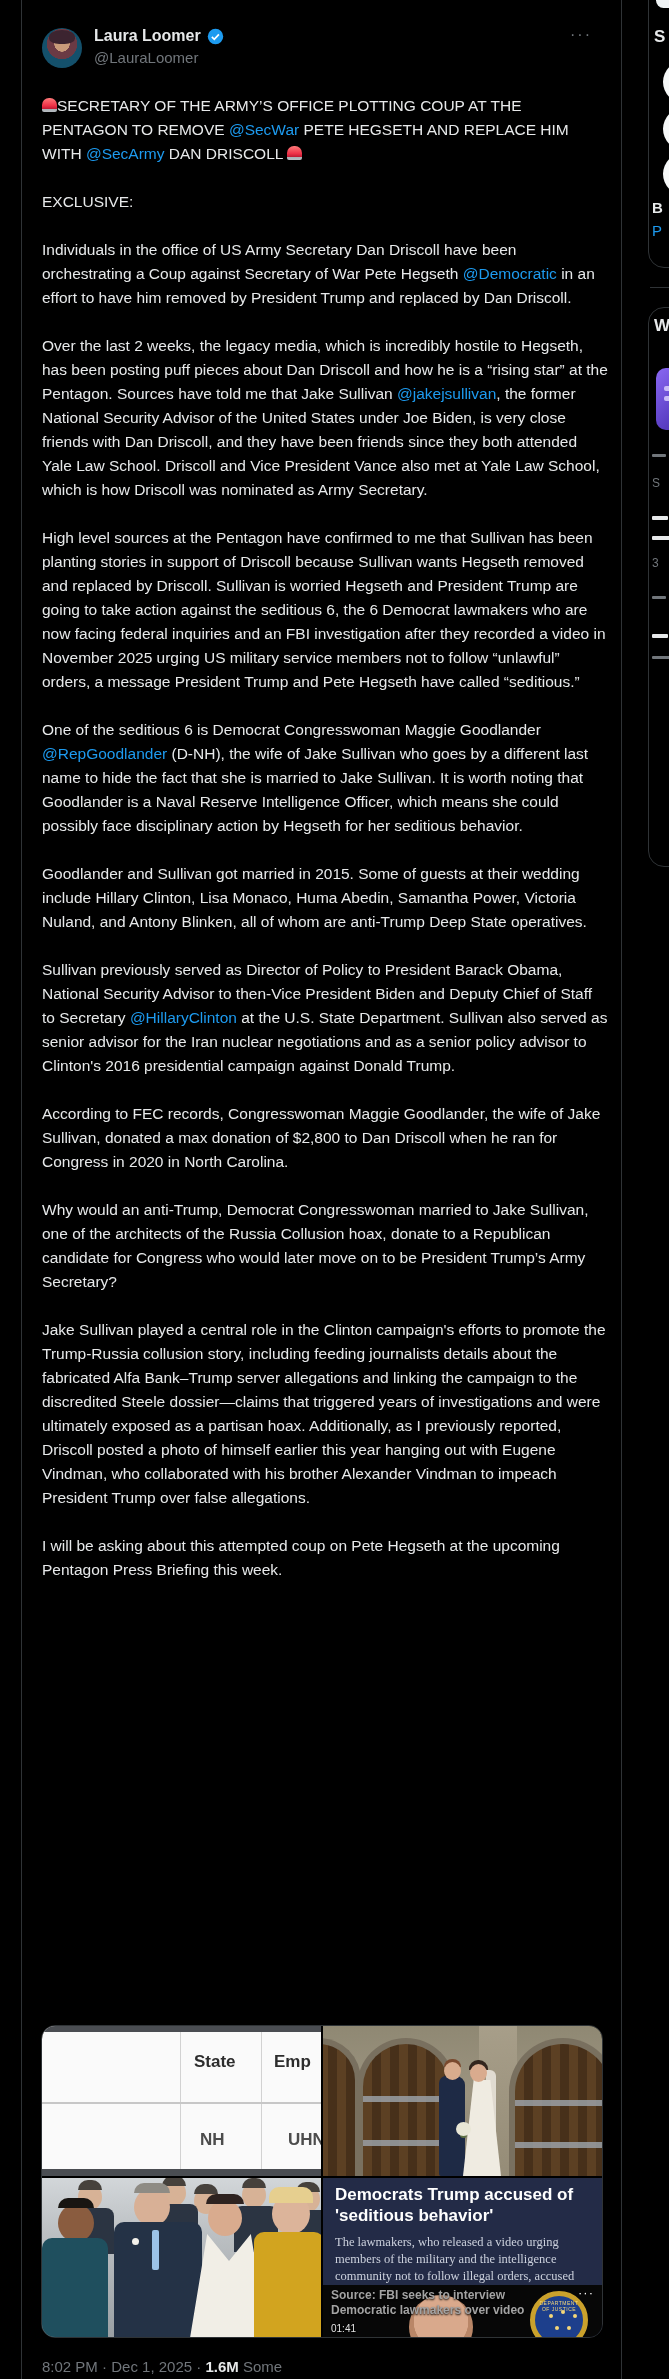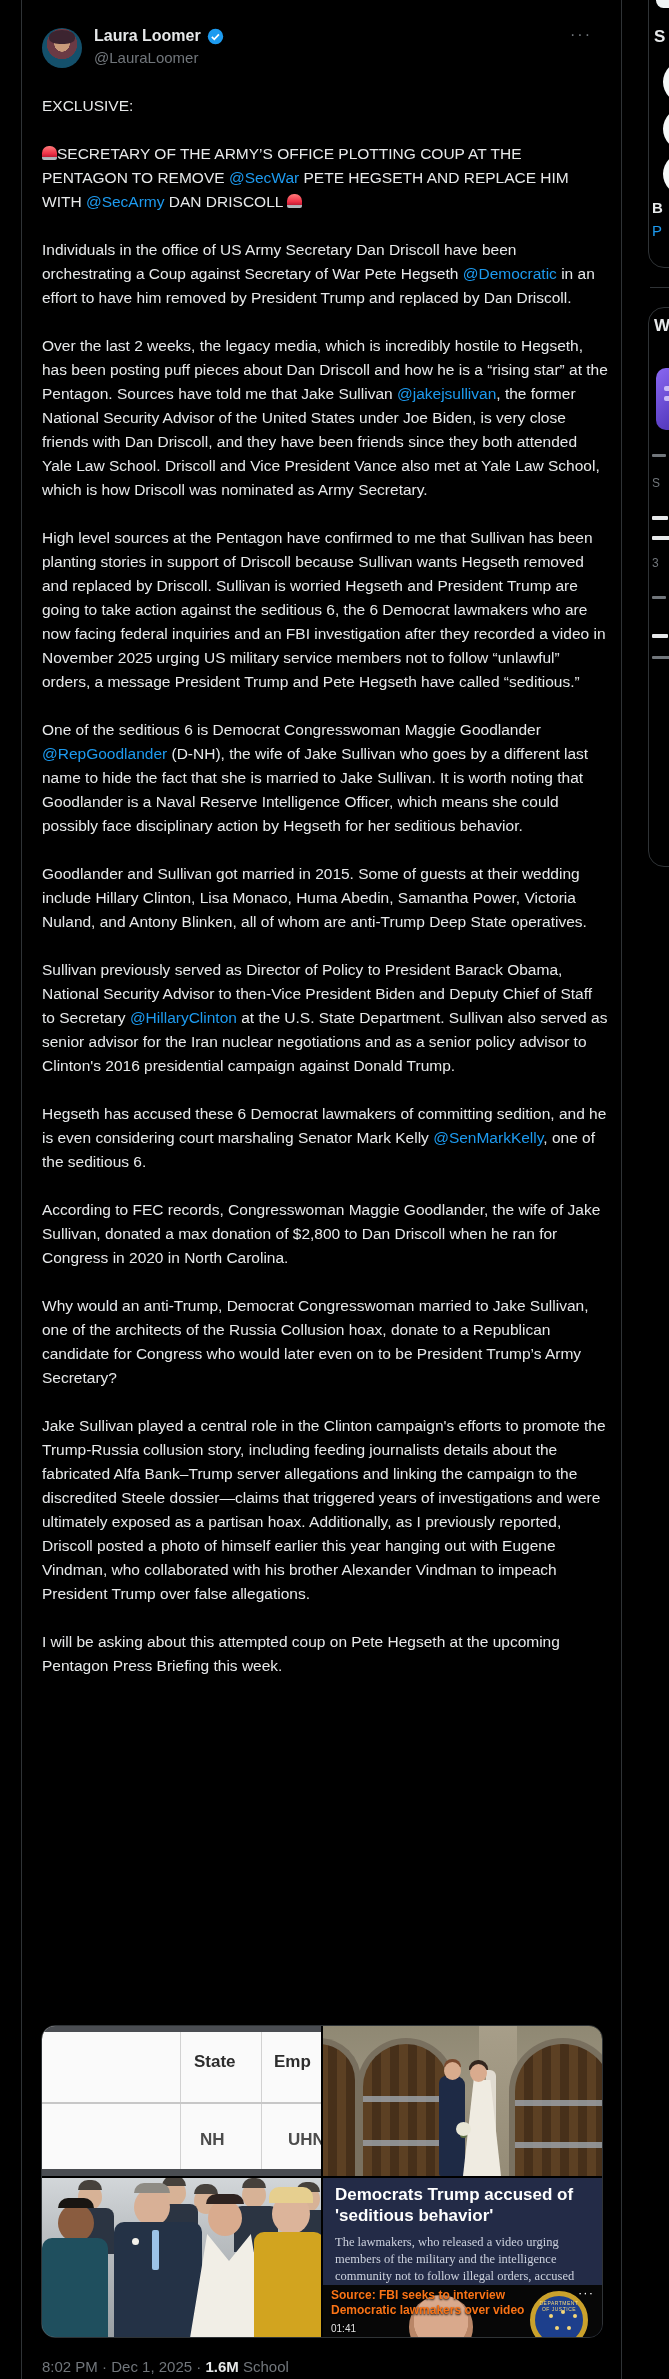--- a/index.html
+++ b/index.html
@@ -68,21 +68,21 @@
   .q-news{background:#232b47;}
   .news-h{margin:6px 12px 0 12px;font-size:17px;line-height:21px;font-weight:bold;color:#fff;}
   .news-b{margin:8px 12px 0 12px;font-family:"Liberation Serif",serif;font-size:12.5px;line-height:17px;color:#ccd1dd;}
   .news-banner{position:absolute;left:0;right:0;bottom:0;height:52px;background:#070707;overflow:hidden;}
   .news-face{position:absolute;left:86px;top:10px;width:64px;height:64px;border-radius:50%;
              background:radial-gradient(circle at 50% 42%,#d9a98c 0 55%,#b98667 56% 100%);}
   .doj-seal{position:absolute;right:14px;top:6px;width:58px;height:58px;border-radius:50%;
             background:#1d3f8c;border:5px solid #caa12c;box-sizing:border-box;}
   .doj-seal .seal-text{position:absolute;left:0;right:0;top:4px;text-align:center;font-size:5px;color:#f4d77a;letter-spacing:.5px;}
   .doj-seal .star{position:absolute;width:4px;height:4px;border-radius:50%;background:#f4d77a;}
-  .banner-title{position:absolute;left:8px;top:3px;width:220px;font-size:12px;line-height:15px;font-weight:bold;color:#f97316;text-shadow:0 1px 2px #000;}
+  .banner-title{position:absolute;left:8px;top:3px;width:220px;font-size:12px;line-height:15px;font-weight:bold;color:#a3a3a3;text-shadow:0 1px 2px #000;}
   .banner-time{position:absolute;left:8px;bottom:3px;font-size:10px;color:#e3e3e3;text-shadow:0 1px 2px #000;}
   .banner-more{position:absolute;right:8px;top:0;color:#fff;font-size:13px;letter-spacing:1px;}
   
   .post-footer{position:absolute;left:42px;top:2358px;font-size:15px;color:#71767b;}
   .views-count{color:#e7e9ea;font-weight:bold;}
   
   .sb-pill{position:absolute;left:656px;top:-7px;width:26px;height:15px;border-radius:8px;background:#eff3f4;}
   .sb-card1{position:absolute;left:648px;top:-30px;width:70px;height:298px;border:1px solid #2f3336;border-radius:16px;box-sizing:border-box;}
   .sb-card2{position:absolute;left:648px;top:307px;width:70px;height:560px;border:1px solid #2f3336;border-radius:16px;box-sizing:border-box;}
   .sb-h{position:absolute;left:5px;font-size:17px;font-weight:bold;color:#e7e9ea;}
@@ -114,31 +114,30 @@
         <svg width="17" height="17" viewBox="0 0 22 22">
           <circle cx="11" cy="11" r="10" fill="#1d9bf0"></circle>
           <path d="M6.3 11.6l3.1 3 6-6.4" stroke="#fff" stroke-width="2.2" fill="none"></path>
         </svg>
       </div>
       <div class="handle">@LauraLoomer</div>
       <div class="more-btn">···</div>
     </div>
 
     <div class="post-body">
+        <p class="para"><span class="siren"></span><span>SECRETARY OF THE ARMY’S OFFICE PLOTTING COUP AT THE PENTAGON TO REMOVE </span><a class="mention">@SecWar</a><span> PETE HEGSETH AND REPLACE HIM WITH </span><a class="mention">@SecArmy</a><span> DAN DRISCOLL </span><span class="siren"></span></p>
         <p class="para"><span>EXCLUSIVE:</span></p>
-        <p class="para"><span class="siren"></span><span>SECRETARY OF THE ARMY’S OFFICE PLOTTING COUP AT THE PENTAGON TO REMOVE </span><a class="mention">@SecWar</a><span> PETE HEGSETH AND REPLACE HIM WITH </span><a class="mention">@SecArmy</a><span> DAN DRISCOLL </span><span class="siren"></span></p>
         <p class="para"><span>Individuals in the office of US Army Secretary Dan Driscoll have been orchestrating a Coup against Secretary of War Pete Hegseth </span><a class="mention">@Democratic</a><span> in an effort to have him removed by President Trump and replaced by Dan Driscoll.</span></p>
         <p class="para"><span>Over the last 2 weeks, the legacy media, which is incredibly hostile to Hegseth, has been posting puff pieces about Dan Driscoll and how he is a “rising star” at the Pentagon. Sources have told me that Jake Sullivan </span><a class="mention">@jakejsullivan</a><span>, the former National Security Advisor of the United States under Joe Biden, is very close friends with Dan Driscoll, and they have been friends since they both attended Yale Law School. Driscoll and Vice President Vance also met at Yale Law School, which is how Driscoll was nominated as Army Secretary.</span></p>
         <p class="para"><span>High level sources at the Pentagon have confirmed to me that Sullivan has been planting stories in support of Driscoll because Sullivan wants Hegseth removed and replaced by Driscoll. Sullivan is worried Hegseth and President Trump are going to take action against the seditious 6, the 6 Democrat lawmakers who are now facing federal inquiries and an FBI investigation after they recorded a video in November 2025 urging US military service members not to follow “unlawful” orders, a message President Trump and Pete Hegseth have called “seditious.”</span></p>
         <p class="para"><span>One of the seditious 6 is Democrat Congresswoman Maggie Goodlander </span><a class="mention">@RepGoodlander</a><span> (D-NH), the wife of Jake Sullivan who goes by a different last name to hide the fact that she is married to Jake Sullivan. It is worth noting that Goodlander is a Naval Reserve Intelligence Officer, which means she could possibly face disciplinary action by Hegseth for her seditious behavior.</span></p>
         <p class="para"><span>Goodlander and Sullivan got married in 2015. Some of guests at their wedding include Hillary Clinton, Lisa Monaco, Huma Abedin, Samantha Power, Victoria Nuland, and Antony Blinken, all of whom are anti-Trump Deep State operatives.</span></p>
         <p class="para"><span>Sullivan previously served as Director of Policy to President Barack Obama, National Security Advisor to then-Vice President Biden and Deputy Chief of Staff to Secretary </span><a class="mention">@HillaryClinton</a><span> at the U.S. State Department. Sullivan also served as senior advisor for the Iran nuclear negotiations and as a senior policy advisor to Clinton's 2016 presidential campaign against Donald Trump.</span></p>
-        <p class="para"><span>Hegseth has accused these 6 Democrat lawmakers of committing sedition, and he is even considering court marshaling Senator Mark Kelly </span><a class="mention">@SenMarkKelly</a><span>, one of the seditious 6.</span></p>
         <p class="para"><span>According to FEC records, Congresswoman Maggie Goodlander, the wife of Jake Sullivan, donated a max donation of $2,800 to Dan Driscoll when he ran for Congress in 2020 in North Carolina.</span></p>
-        <p class="para"><span>Why would an anti-Trump, Democrat Congresswoman married to Jake Sullivan, one of the architects of the Russia Collusion hoax, donate to a Republican candidate for Congress who would later even on to be President Trump’s Army Secretary?</span></p>
+        <p class="para"><span>Why would an anti-Trump, Democrat Congresswoman married to Jake Sullivan, one of the architects of the Russia Collusion hoax, donate to a Republican candidate for Congress who would later move on to be President Trump’s Army Secretary?</span></p>
         <p class="para"><span>Jake Sullivan played a central role in the Clinton campaign's efforts to promote the Trump-Russia collusion story, including feeding journalists details about the fabricated Alfa Bank–Trump server allegations and linking the campaign to the discredited Steele dossier—claims that triggered years of investigations and were ultimately exposed as a partisan hoax. Additionally, as I previously reported, Driscoll posted a photo of himself earlier this year hanging out with Eugene Vindman, who collaborated with his brother Alexander Vindman to impeach President Trump over false allegations.</span></p>
         <p class="para"><span>I will be asking about this attempted coup on Pete Hegseth at the upcoming Pentagon Press Briefing this week.</span></p>
       </div>
   </div>
 
   <div class="media-grid">
 
     <div class="quad q-table">
       <div class="band-top"></div>
       <div class="vline" style="left:138px"></div>
@@ -223,21 +222,21 @@
       </div>
     </div>
   </div>
 
   <div class="post-footer">
     <span>8:02 PM</span>
     <span>·</span>
     <span>Dec 1, 2025</span>
     <span>·</span>
     <span class="views-count">1.6M</span>
-    <span>School</span>
+    <span>Some</span>
   </div>
 
   <div class="sb-pill"></div>
   <div class="sb-card1">
     <div class="sb-h" style="top:56px">S</div>
     <div class="sb-av" style="top:90px"></div>
     <div class="sb-av" style="top:137px"></div>
     <div class="sb-av" style="top:182px"></div>
     <div class="sb-frag" style="top:228px">B</div>
     <div class="sb-frag blue" style="top:251px">P</div>

